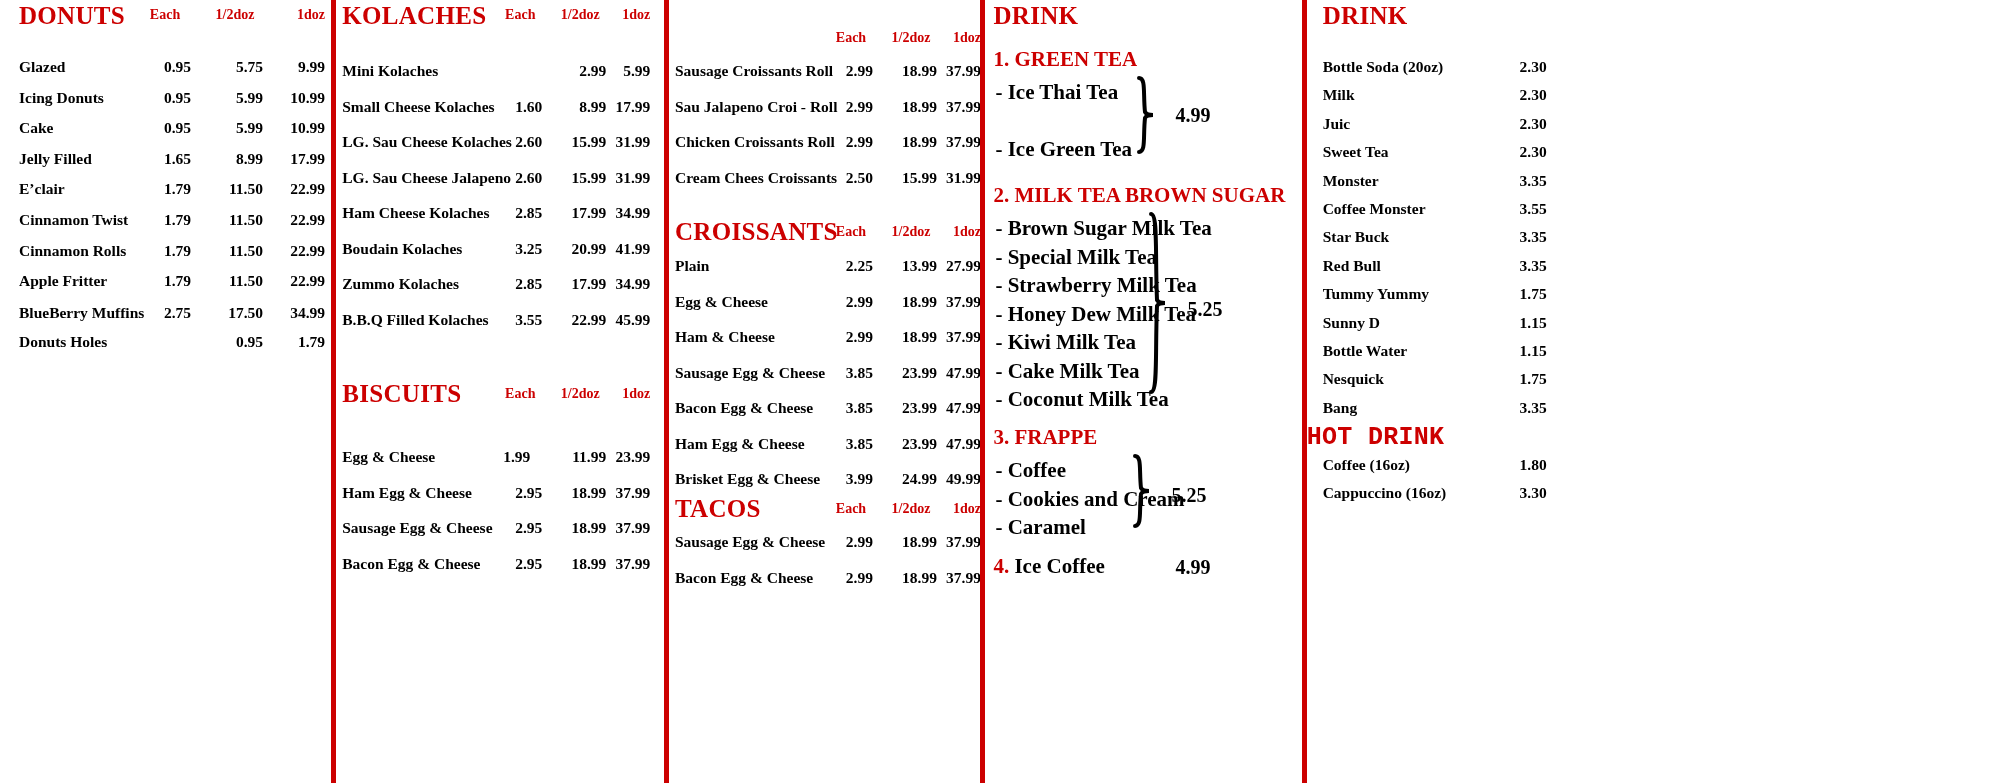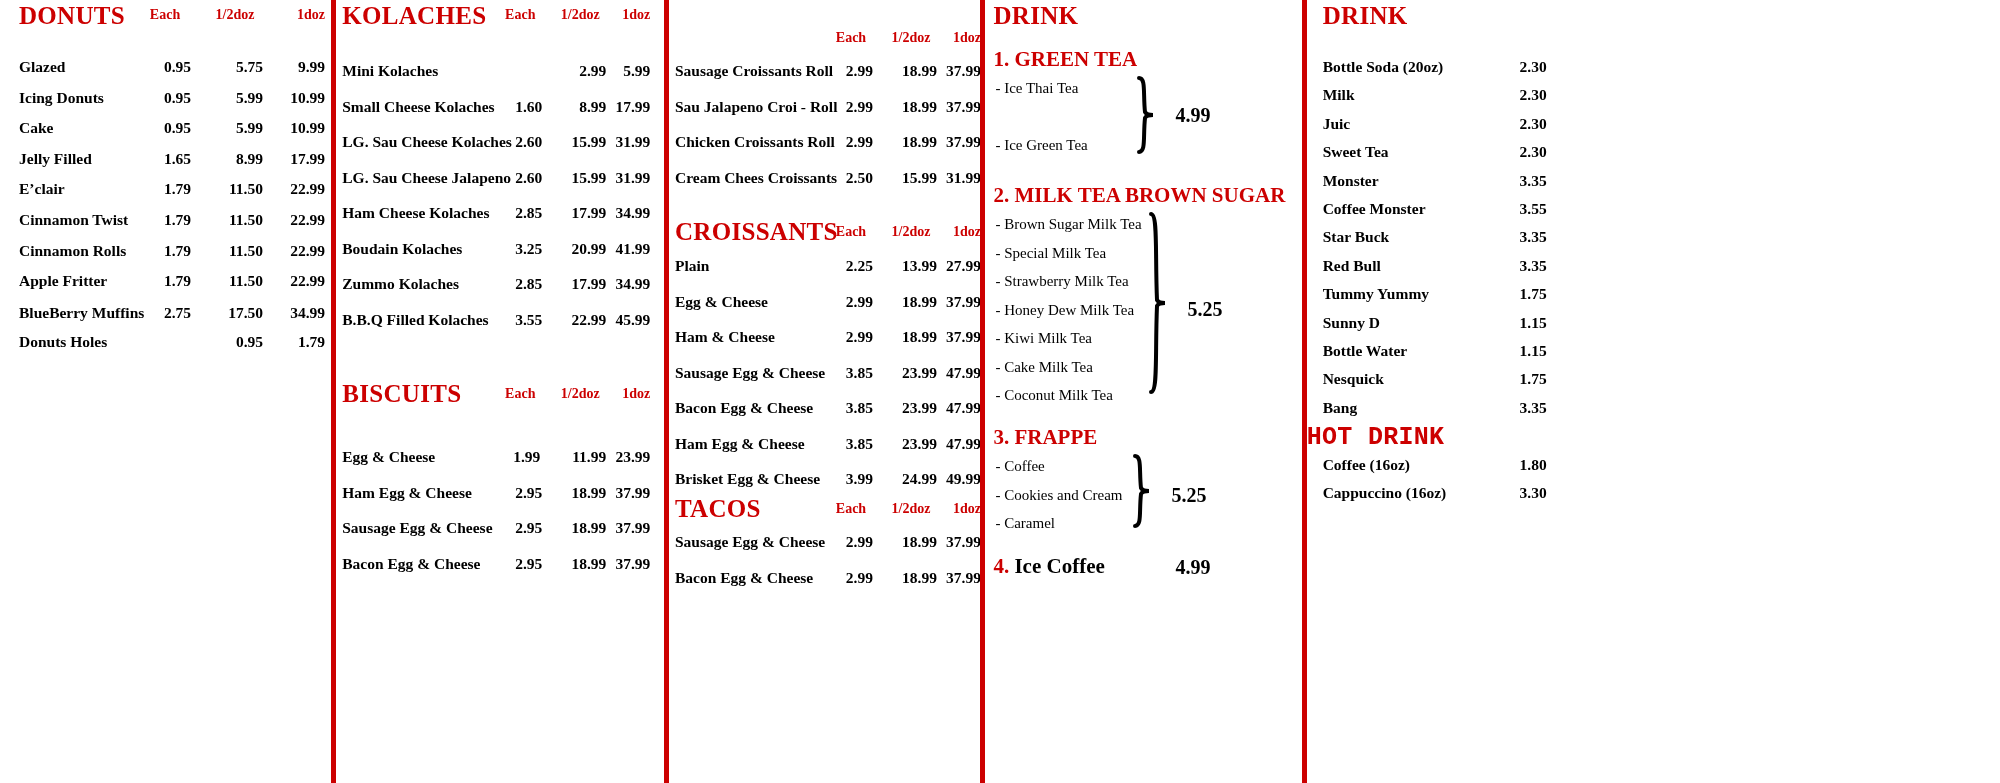--- a/index.html
+++ b/index.html
@@ -75,22 +75,22 @@
     white-space: nowrap;
   }
   .abs { position: absolute; }
   .brace-price {
     position: absolute;
     font-size: 20px;
     font-weight: bold;
   }
   .item-dash {
     position: absolute;
-    font-size: 15px;
-    font-weight: normal;
+    font-size: 21px;
+    font-weight: bold;
     white-space: nowrap;
   }
 </style>
 </head>
 <body>
 
 <div class="board">
 
   <div class="col c1">
     <div class="abs sec-head" style="left:4px; top:2px;">DONUTS</div>
@@ -218,21 +218,21 @@
       </div>
 
     <div class="abs sec-head" style="left:6px; top:380px;">BISCUITS</div>
     <div class="abs colhead" style="left:160px; top:386px; width:48px; text-align:center;">Each</div>
     <div class="abs colhead" style="left:216px; top:386px; width:56px; text-align:center;">1/2doz</div>
     <div class="abs colhead" style="left:268px; top:386px; width:46px; text-align:right;">1doz</div>
 
     <div id="biscuits-rows">
         <div class="row" style="top: 448px;">
           <span class="nm" style="left: 6px;">Egg &amp; Cheese</span>
-          <span class="pr" style="left: 148px; width: 56px;">1.99</span>
+          <span class="pr" style="left: 138px; width: 56px;">1.99</span>
           <span class="pr" style="left: 208px; width: 62px;">11.99</span>
           <span class="pr" style="left: 254px; width: 60px;">23.99</span>
         </div>
         <div class="row" style="top: 483.5px;">
           <span class="nm" style="left: 6px;">Ham Egg &amp; Cheese</span>
           <span class="pr" style="left: 150px; width: 56px;">2.95</span>
           <span class="pr" style="left: 208px; width: 62px;">18.99</span>
           <span class="pr" style="left: 254px; width: 60px;">37.99</span>
         </div>
         <div class="row" style="top: 519px;">

